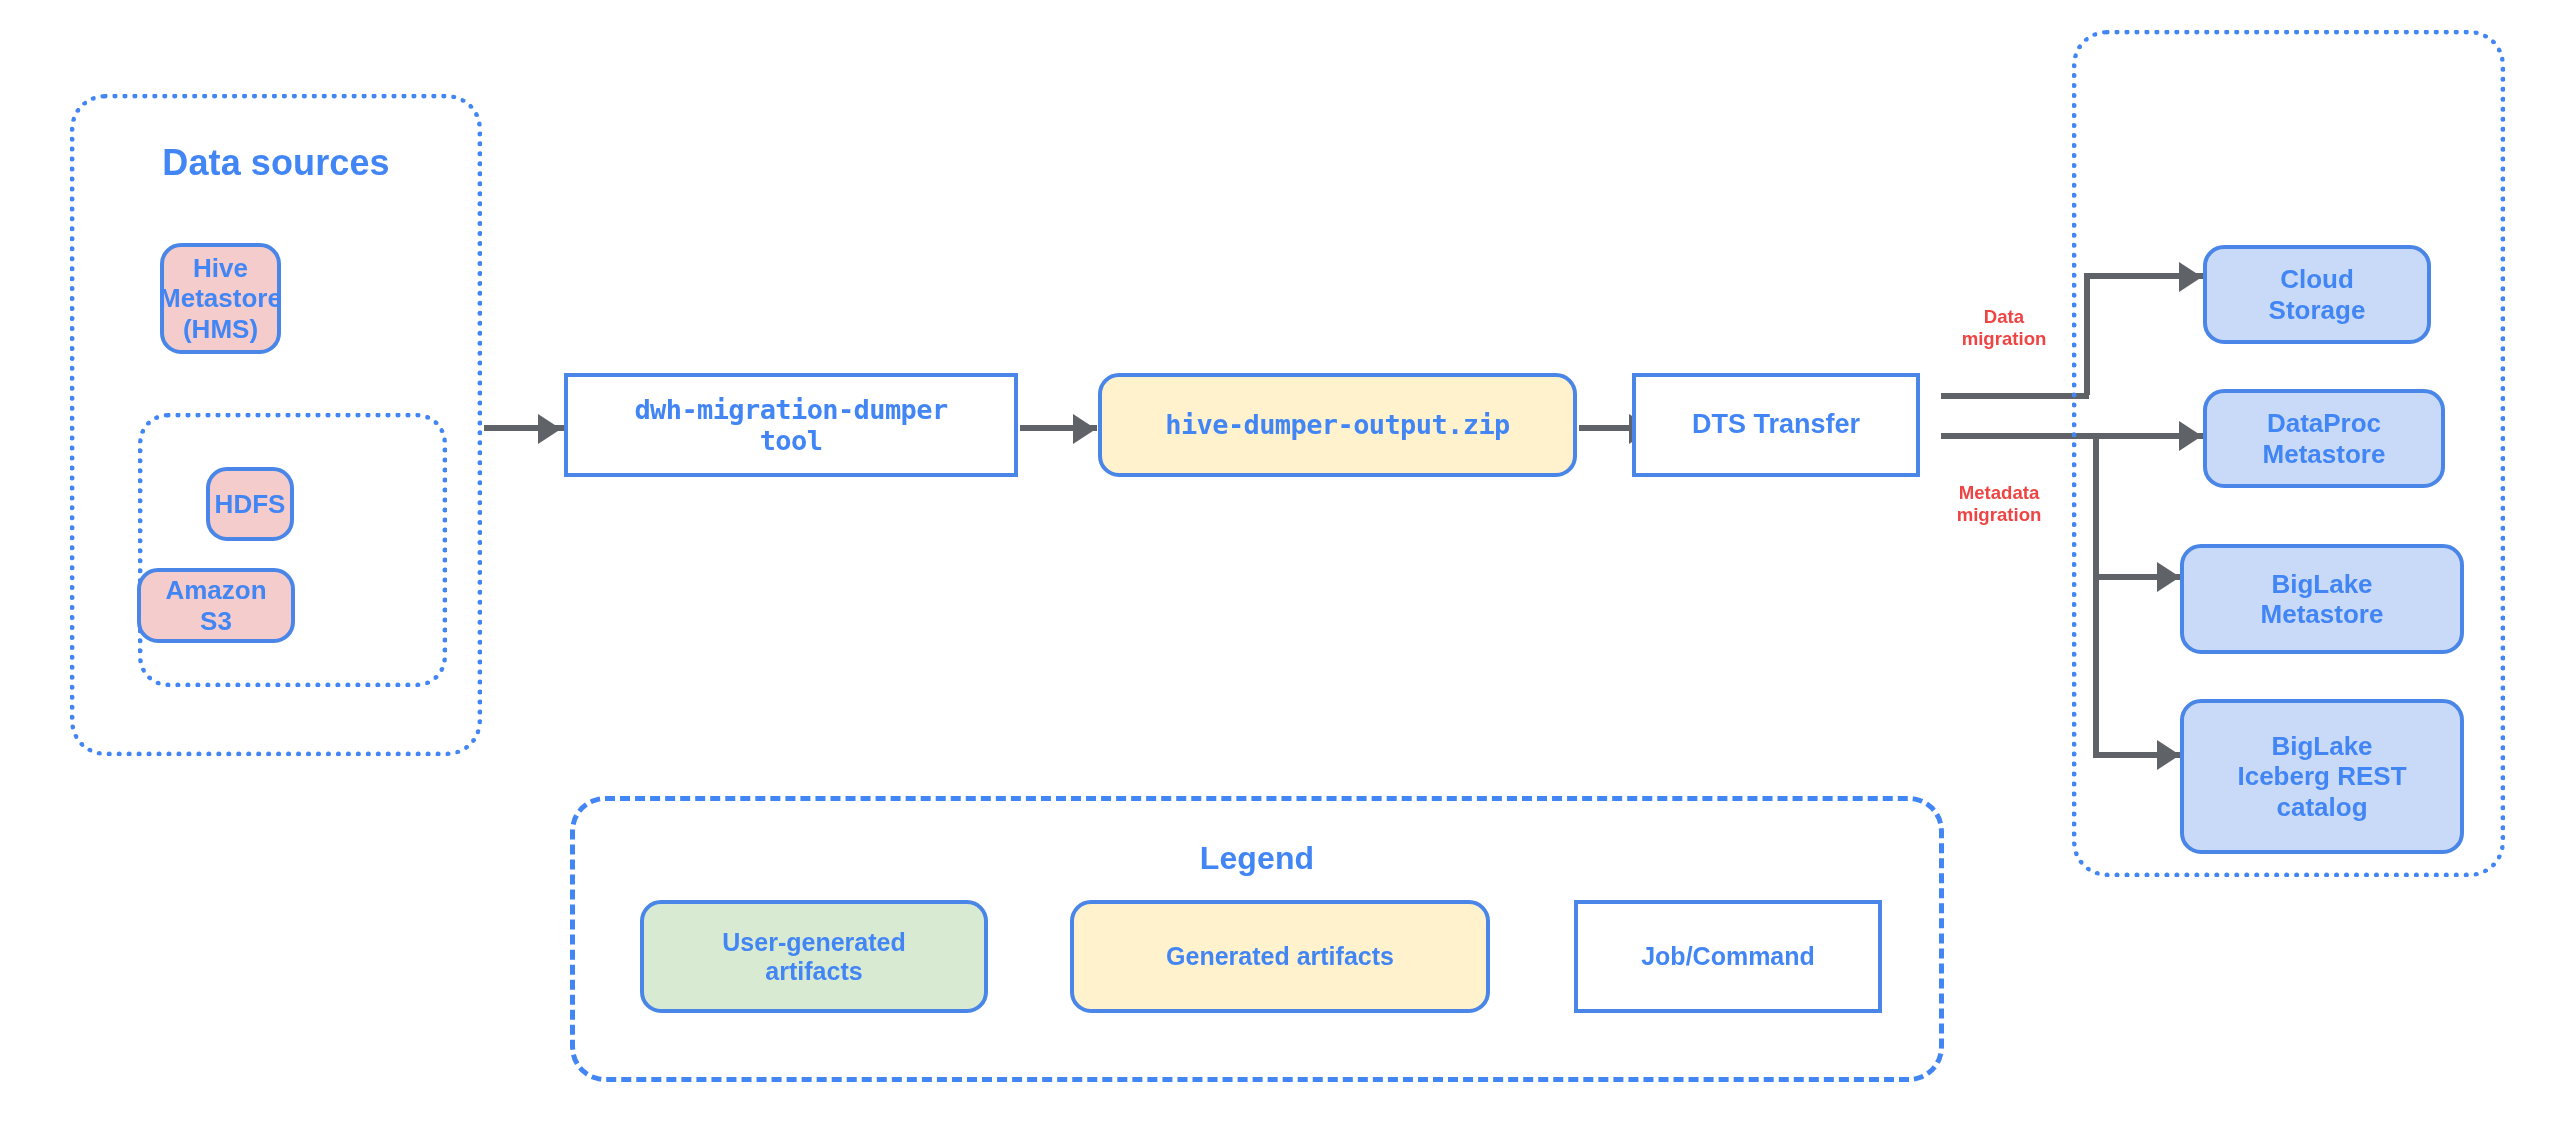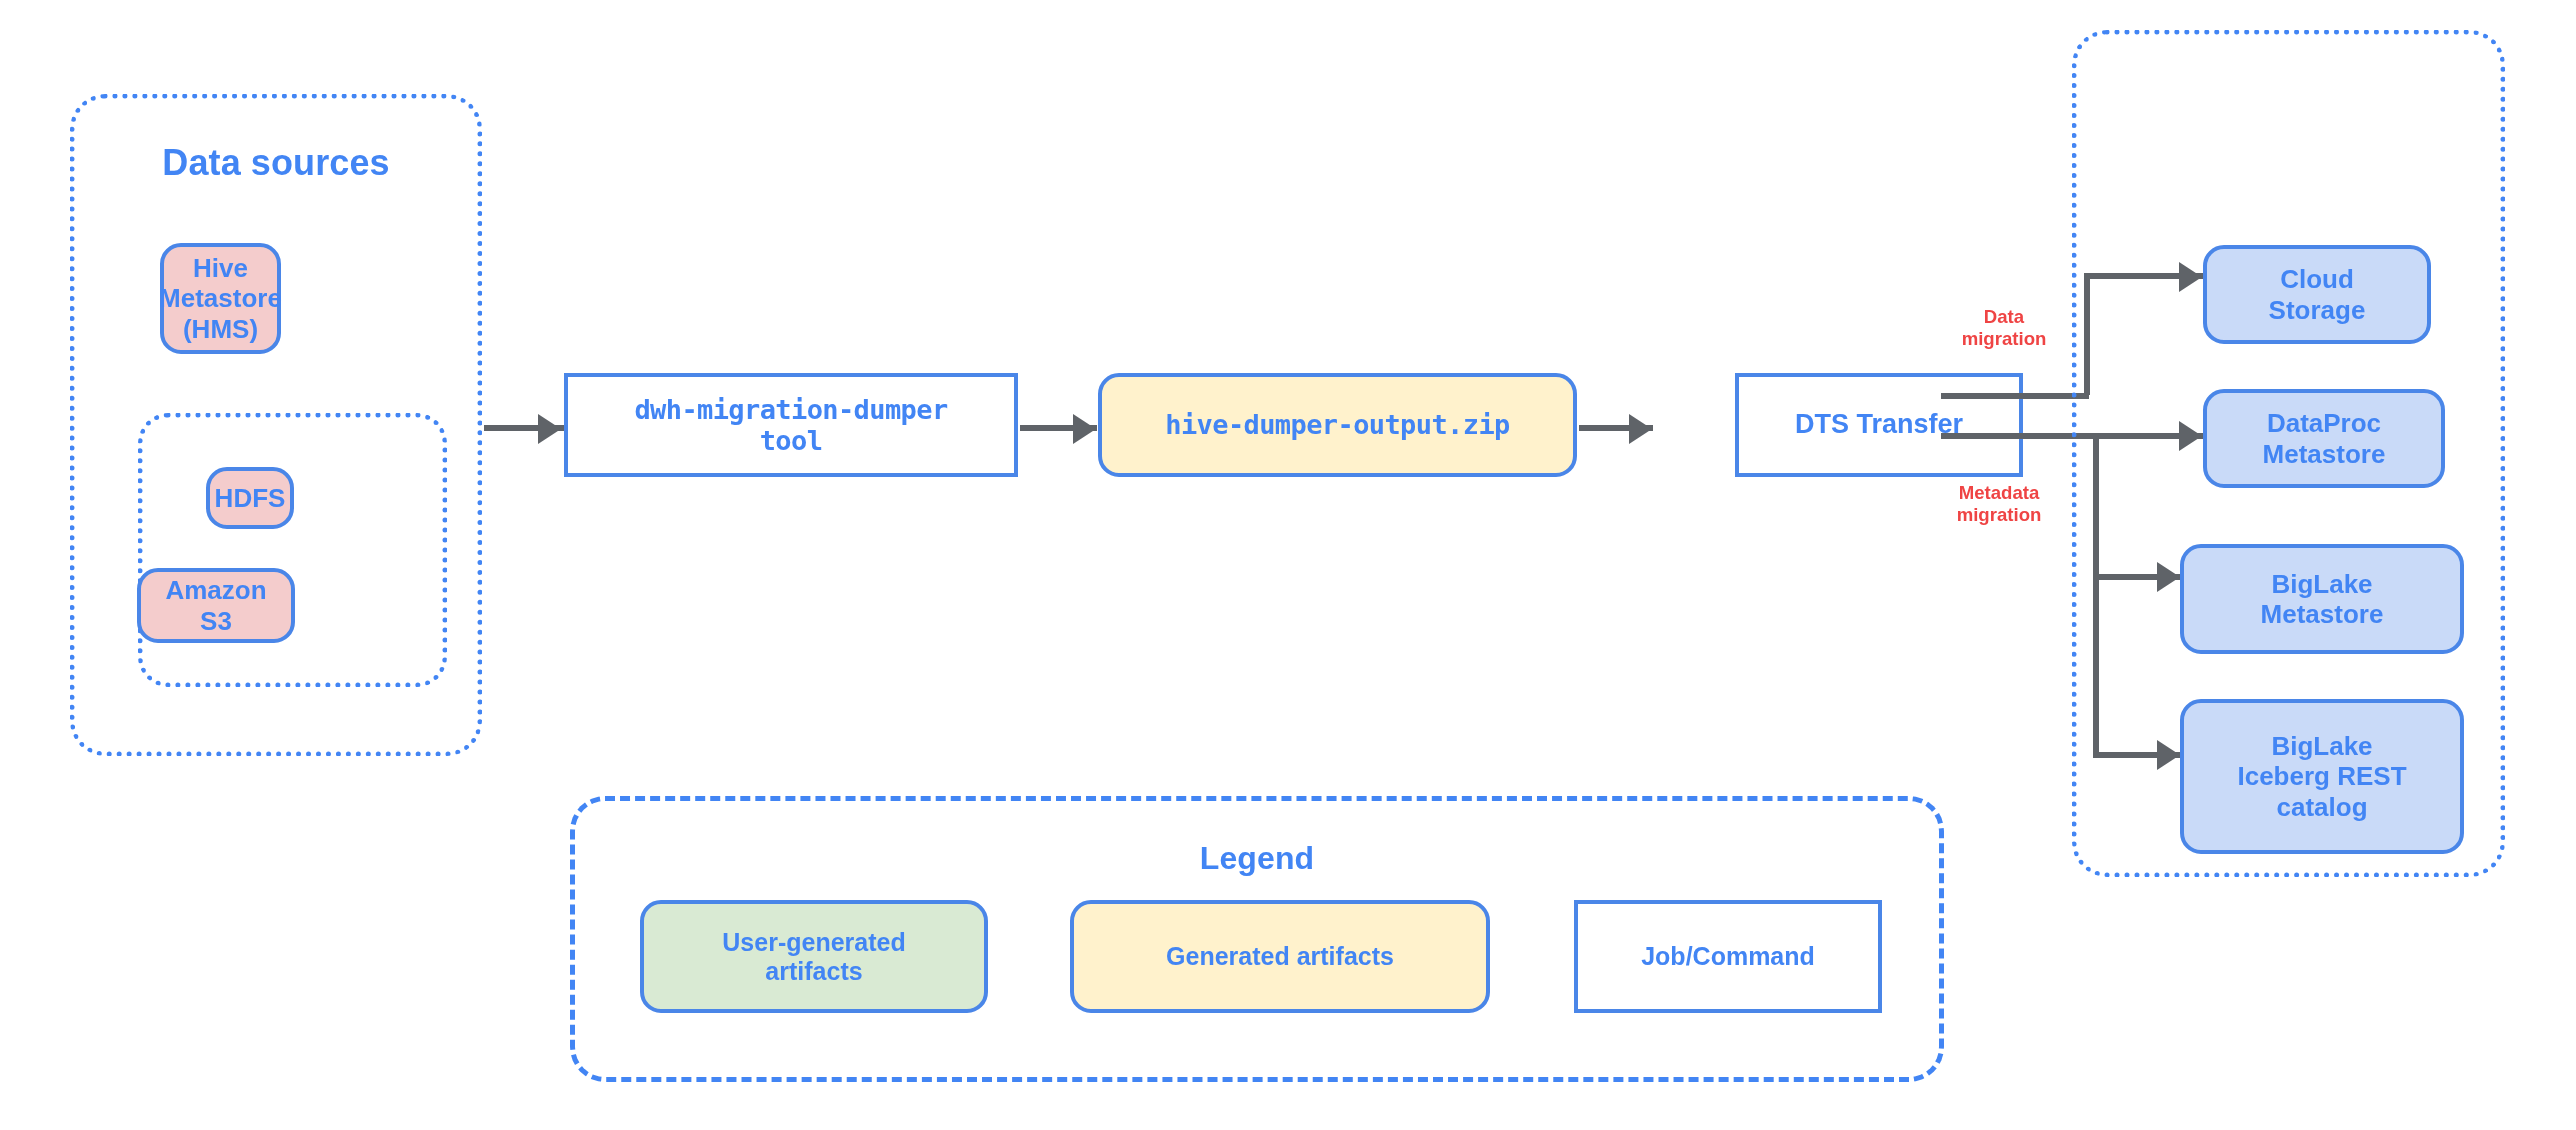--- a/index.html
+++ b/index.html
@@ -86,21 +86,21 @@
   <div class="group-title" style="left:70px;top:142px;width:412px;">Data sources</div>
 
   <div class="node round fill-pink" style="left:160px;top:243px;width:121px;height:111px;font-size:26px;">
     <span style="white-space:pre-line;">Hive
 Metastore
 (HMS)</span>
   </div>
 
   <div class="group" style="left:138px;top:413px;width:309px;height:274px;border-radius:30px;"></div>
 
-  <div class="node round fill-pink" style="left:206px;top:467px;width:88px;height:62px;font-size:26px;">
+  <div class="node round fill-pink" style="left:206px;top:467px;width:88px;height:74px;font-size:26px;">
     <span style="white-space:pre-line;">HDFS</span>
   </div>
 
   <div class="node round fill-pink" style="left:137px;top:568px;width:158px;height:75px;font-size:26px;">
     <span style="white-space:pre-line;">Amazon S3</span>
   </div>
 
   <div class="edge-h" style="left:484px;top:425px;width:80px;"></div>
   <div class="arrow-r" style="left:538px;top:414px;"></div>
 
@@ -112,21 +112,21 @@
   <div class="edge-h" style="left:1020px;top:425px;width:77px;"></div>
   <div class="arrow-r" style="left:1073px;top:414px;"></div>
 
   <div class="node round fill-yellow mono" style="left:1098px;top:373px;width:479px;height:104px;font-size:27px;">
     <span style="white-space:pre-line;">hive-dumper-output.zip</span>
   </div>
 
   <div class="edge-h" style="left:1579px;top:425px;width:74px;"></div>
   <div class="arrow-r" style="left:1629px;top:414px;"></div>
 
-  <div class="node sq fill-white" style="left:1735px;top:373px;width:288px;height:104px;font-size:27px;">
+  <div class="node sq fill-white" style="left:1632px;top:373px;width:288px;height:104px;font-size:27px;">
     <span style="white-space:pre-line;">DTS Transfer</span>
   </div>
 
   <div class="edge-h" style="left:1941px;top:393px;width:148px;"></div>
   <div class="edge-v" style="left:2084px;top:273px;height:122px;"></div>
   <div class="edge-h" style="left:2084px;top:273px;width:121px;"></div>
   <div class="arrow-r" style="left:2179px;top:262px;"></div>
 
   <div class="edge-label" style="left:1942px;top:306px;width:124px;">Data
 migration</div>

